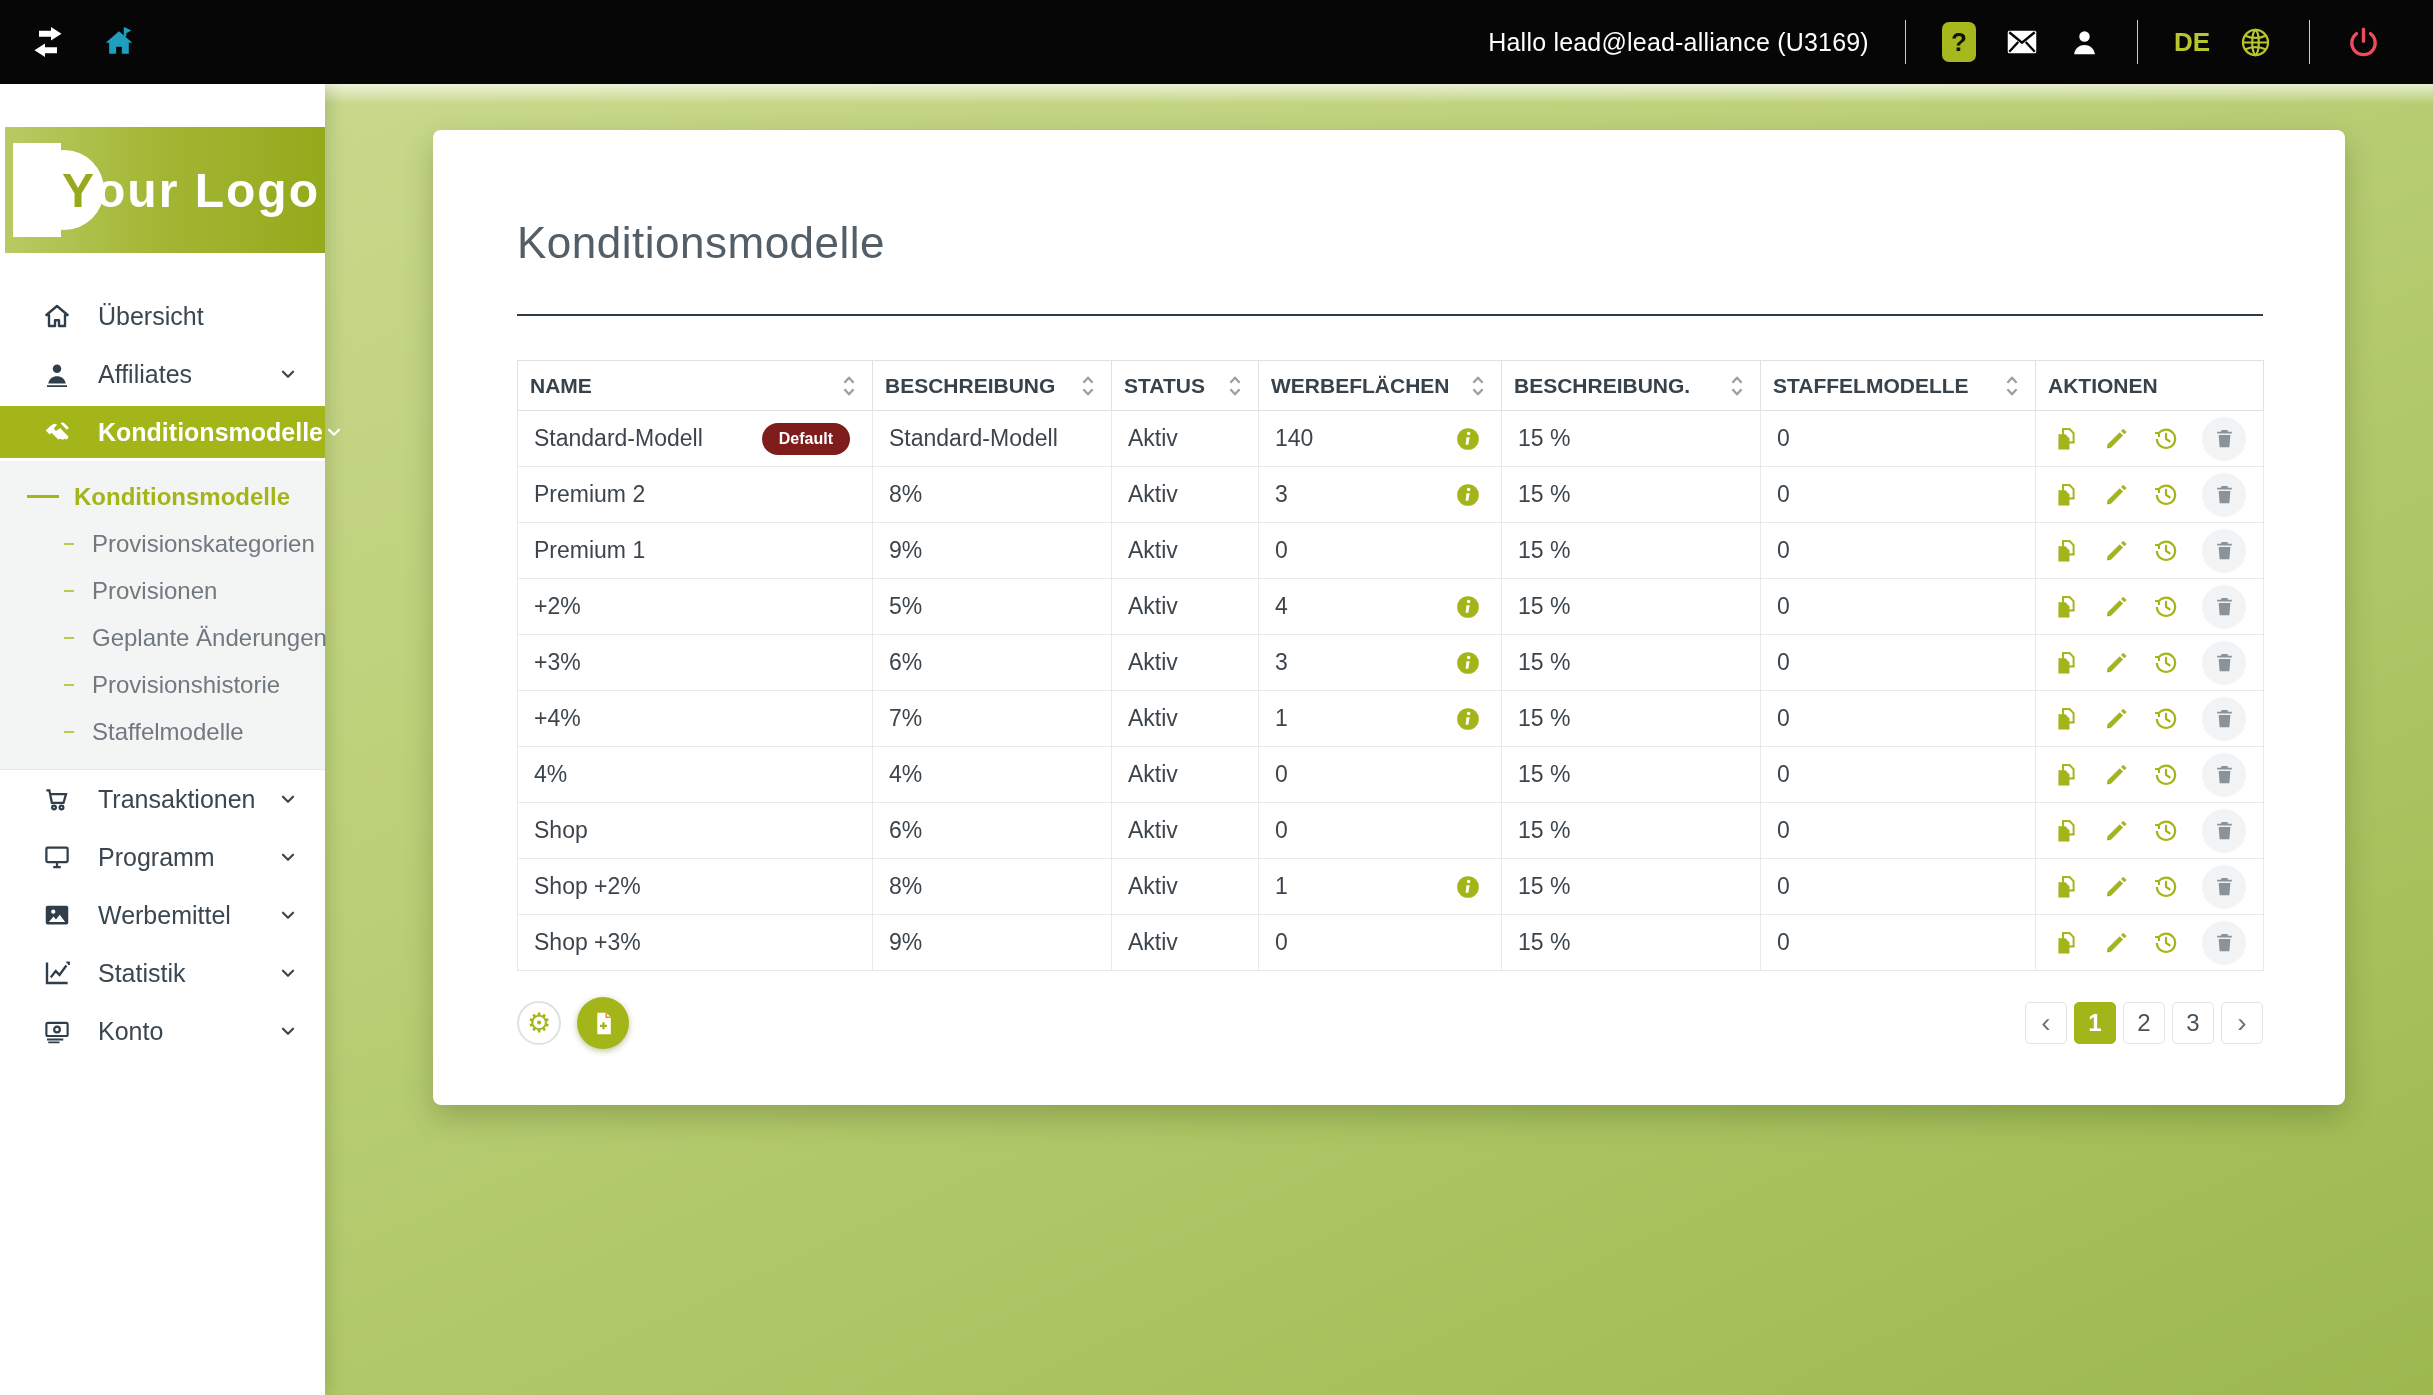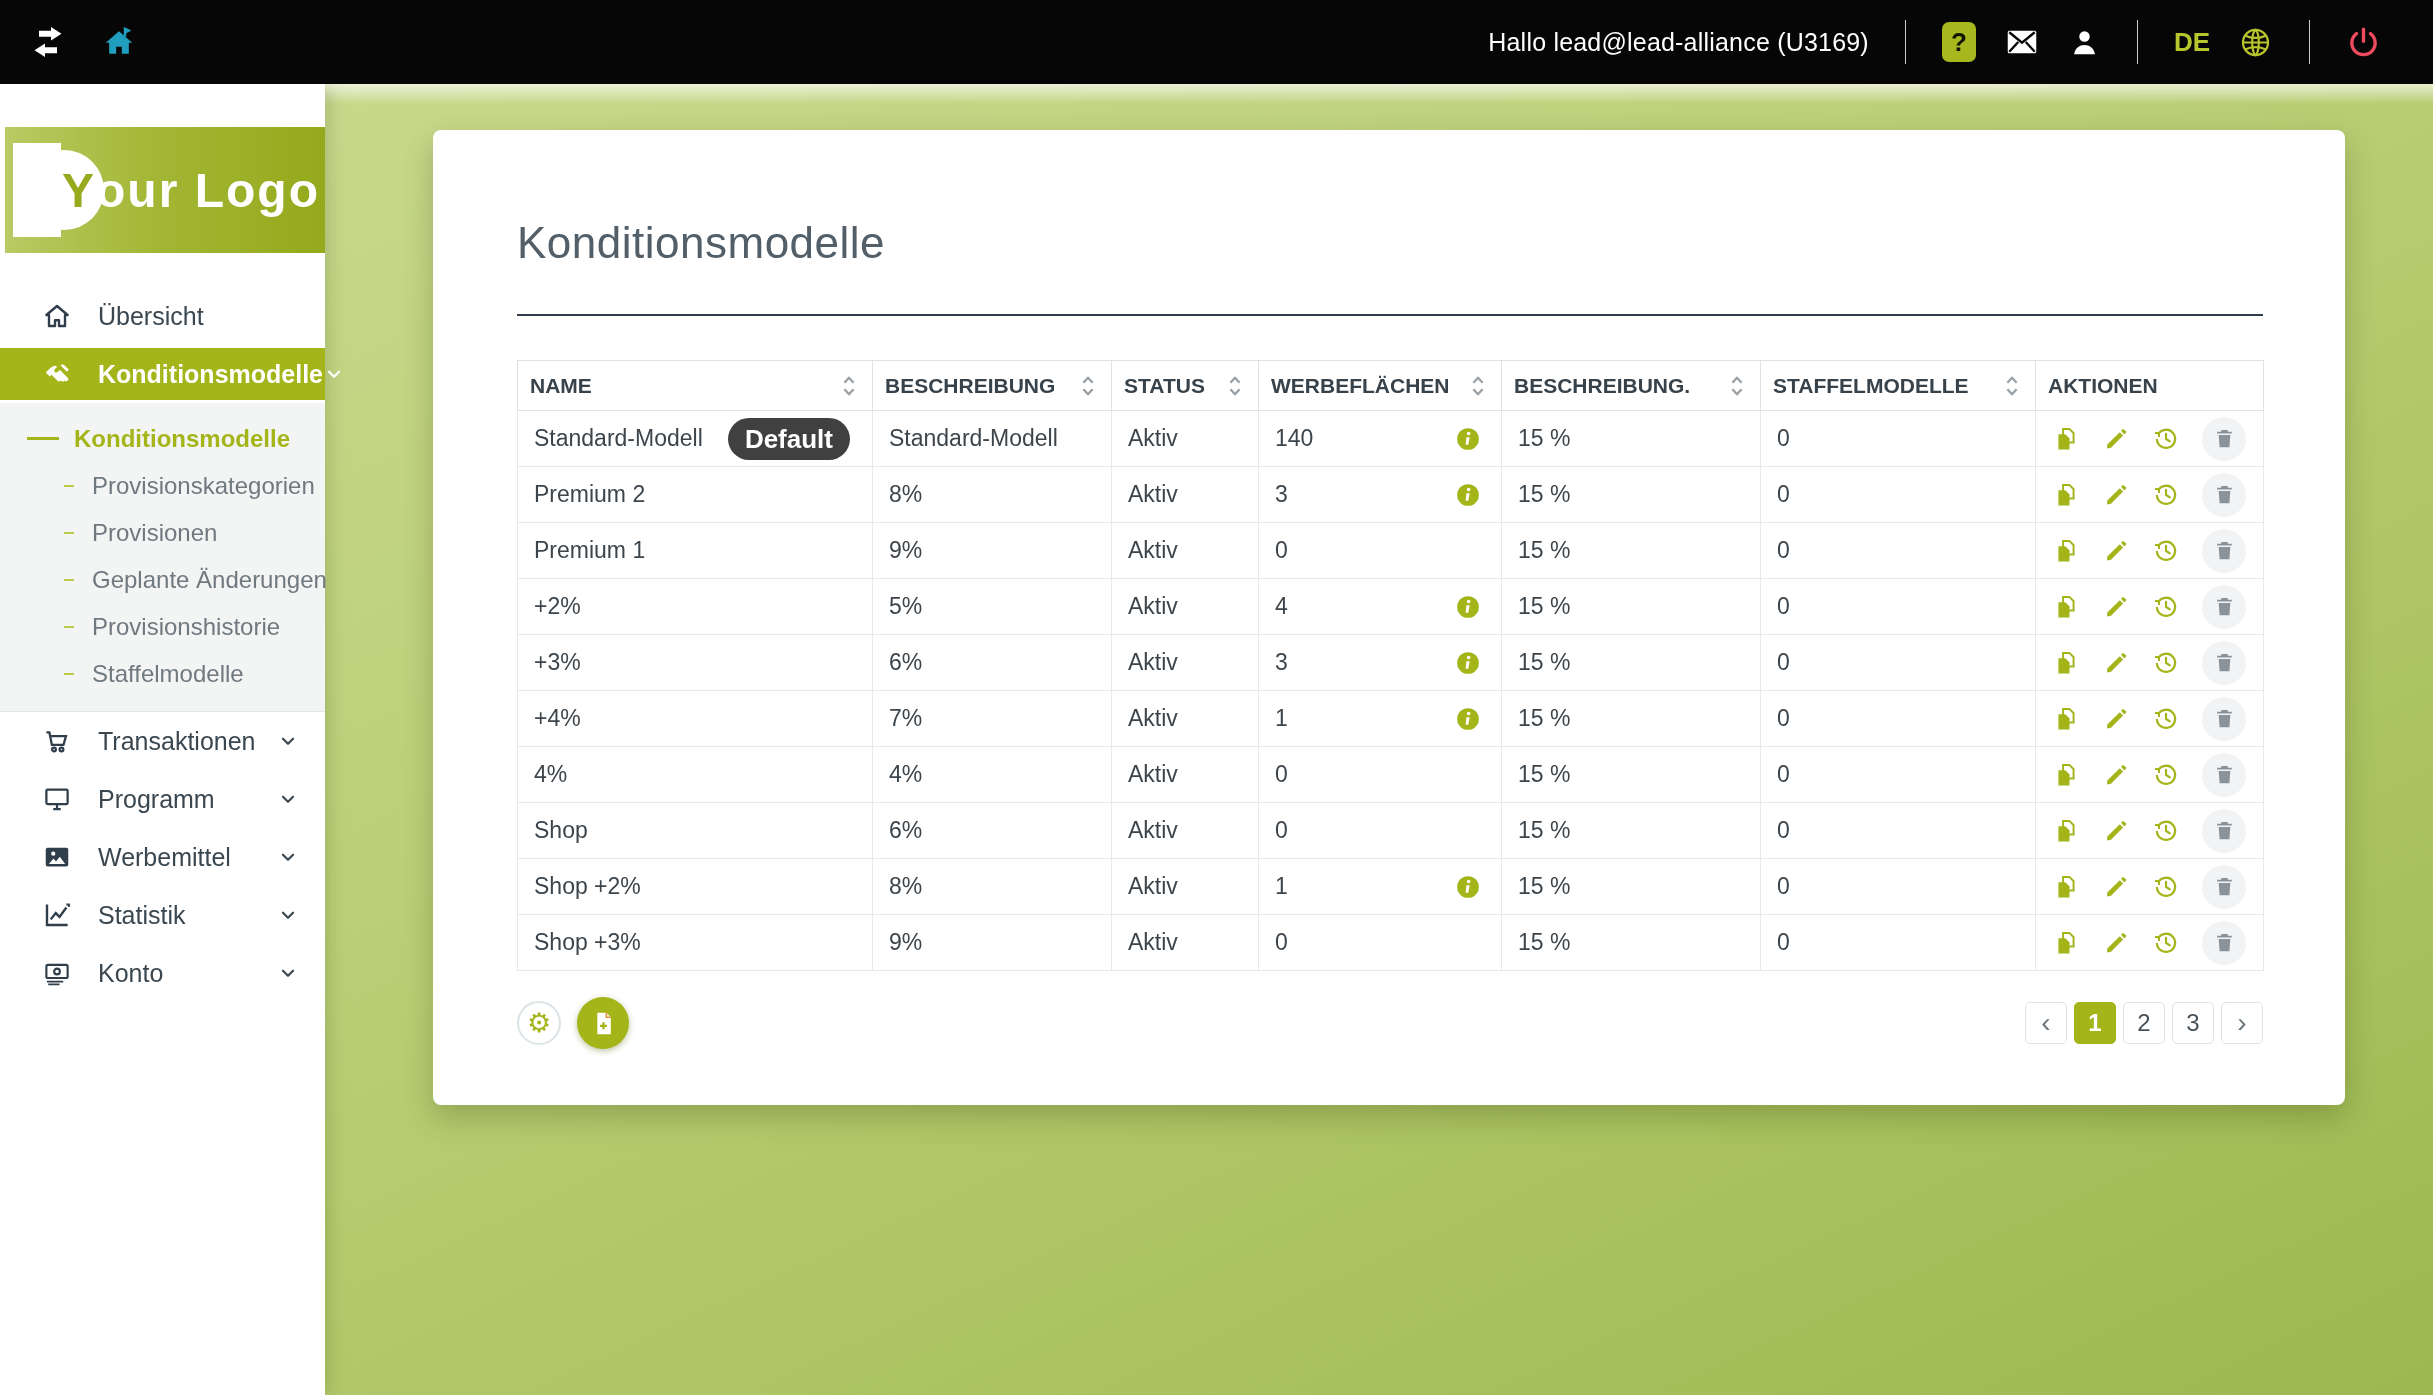--- a/index.html
+++ b/index.html
@@ -68,21 +68,21 @@
   .title-rule{margin-top:46px;height:2px;background:#2e3b49}
 
   table{margin-top:44px;width:1746px;border-collapse:collapse;table-layout:fixed}
   th{height:50px;border:1px solid #dfe2e4;background:#fff;font-size:21px;font-weight:700;
      color:#37424b;text-align:left;padding:0 12px;box-sizing:border-box;cursor:pointer;white-space:nowrap}
   .th-flex{display:flex;align-items:center;justify-content:space-between}
   .sort{width:22px;height:26px;color:#9aa2a8;flex:none}
   td{height:56px;border:1px solid #e7e9eb;font-size:23px;color:#3d454c;padding:0 16px;
      box-sizing:border-box;background:#fff;white-space:nowrap}
   .cell-flex{display:flex;align-items:center;justify-content:space-between}
-  .badge{background:#404040;color:#fff;font-size:26px;font-weight:700;padding:8px 17px;
+  .badge{background:#7f1d1d;color:#fff;font-size:16px;font-weight:700;padding:8px 17px;
          border-radius:999px;line-height:1;margin-right:6px}
   .info{width:26px;height:26px;color:#a3b519;margin-right:4px;flex:none}
   .actions{display:flex;align-items:center;gap:22px}
   .act{width:28px;height:28px;color:#a3b519;cursor:pointer;flex:none}
   .act-del{width:44px;height:44px;border-radius:50%;background:#f1f3f4;display:flex;
            align-items:center;justify-content:center;cursor:pointer;flex:none}
   .act-del .trash{width:25px;height:25px;color:#8b939a}
 
   .card-footer{position:absolute;left:84px;right:82px;bottom:56px;display:flex;
                justify-content:space-between;align-items:center}
@@ -167,20 +167,35 @@
     <div class="logo-text"><span class="first" id="logo-first">Y</span><span id="logo-rest">our Logo</span></div>
   </div>
   <nav class="nav" id="nav">
       <div class="nav-item">
         <span class="ni-icon">
           <svg viewBox="0 0 24 24" fill="none" stroke="currentColor" stroke-width="1.9" stroke-linejoin="round">
             <path d="M12 4 3.5 11.2h2.1V20h4.8v-4.6h3.2V20h4.8v-8.8h2.1z"></path>
           </svg>
         </span>
         <span class="ni-label">Übersicht</span>
+      </div>
+      <div class="nav-item">
+        <span class="ni-icon">
+          <svg viewBox="0 0 24 24" fill="currentColor">
+            <circle cx="12" cy="7.8" r="3.4"></circle>
+            <path d="M5 19.5c.8-3.8 3.6-5.7 7-5.7s6.2 1.9 7 5.7z"></path>
+            <path d="M4 21h16v1.4H4z"></path>
+          </svg>
+        </span>
+        <span class="ni-label">Affiliates</span>
+        <span class="chev">
+          <svg viewBox="0 0 24 24" fill="none" stroke="currentColor" stroke-width="2.4" stroke-linecap="round" stroke-linejoin="round">
+            <path d="M6.5 9.5 12 15l5.5-5.5"></path>
+          </svg>
+        </span>
       </div>
       <div class="nav-item active">
         <span class="ni-icon">
           <svg viewBox="0 0 24 24" fill="currentColor">
             <path d="M6.6 7.2 3 10.8l3.2 3.2 1.4-1.4 5 5c.5.5 1.3.5 1.8 0l.5-.5.7.7c.5.5 1.3.5 1.8 0l.6-.6.3.3c.5.5 1.3.5 1.8 0l.6-.6c.5-.5.5-1.3 0-1.8l-6.3-6.3-2.3 1.7c-.6.4-1.4.3-1.9-.2-.6-.6-.6-1.5 0-2.1l2-2-1.5-.6c-.8-.3-1.7-.1-2.3.5z"></path>
             <path d="m14.9 5.2 5 5 1.6-1.6-3.6-3.6c-.6-.6-1.5-.8-2.3-.5z"></path>
           </svg>
         </span>
         <span class="ni-label">Konditionsmodelle</span>
         <span class="chev">

